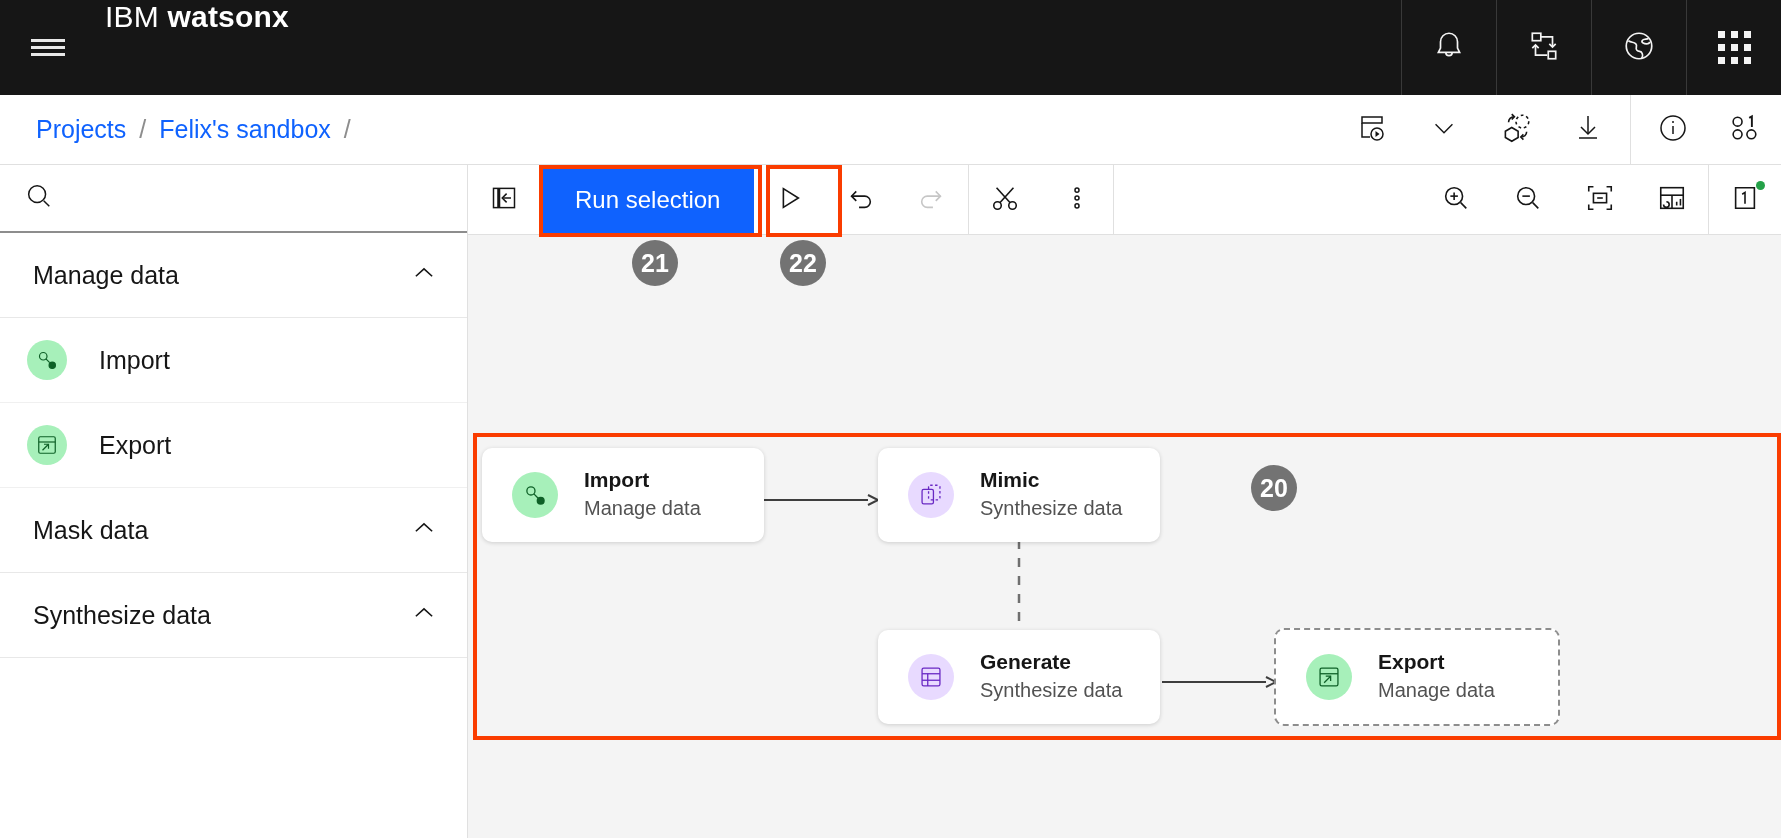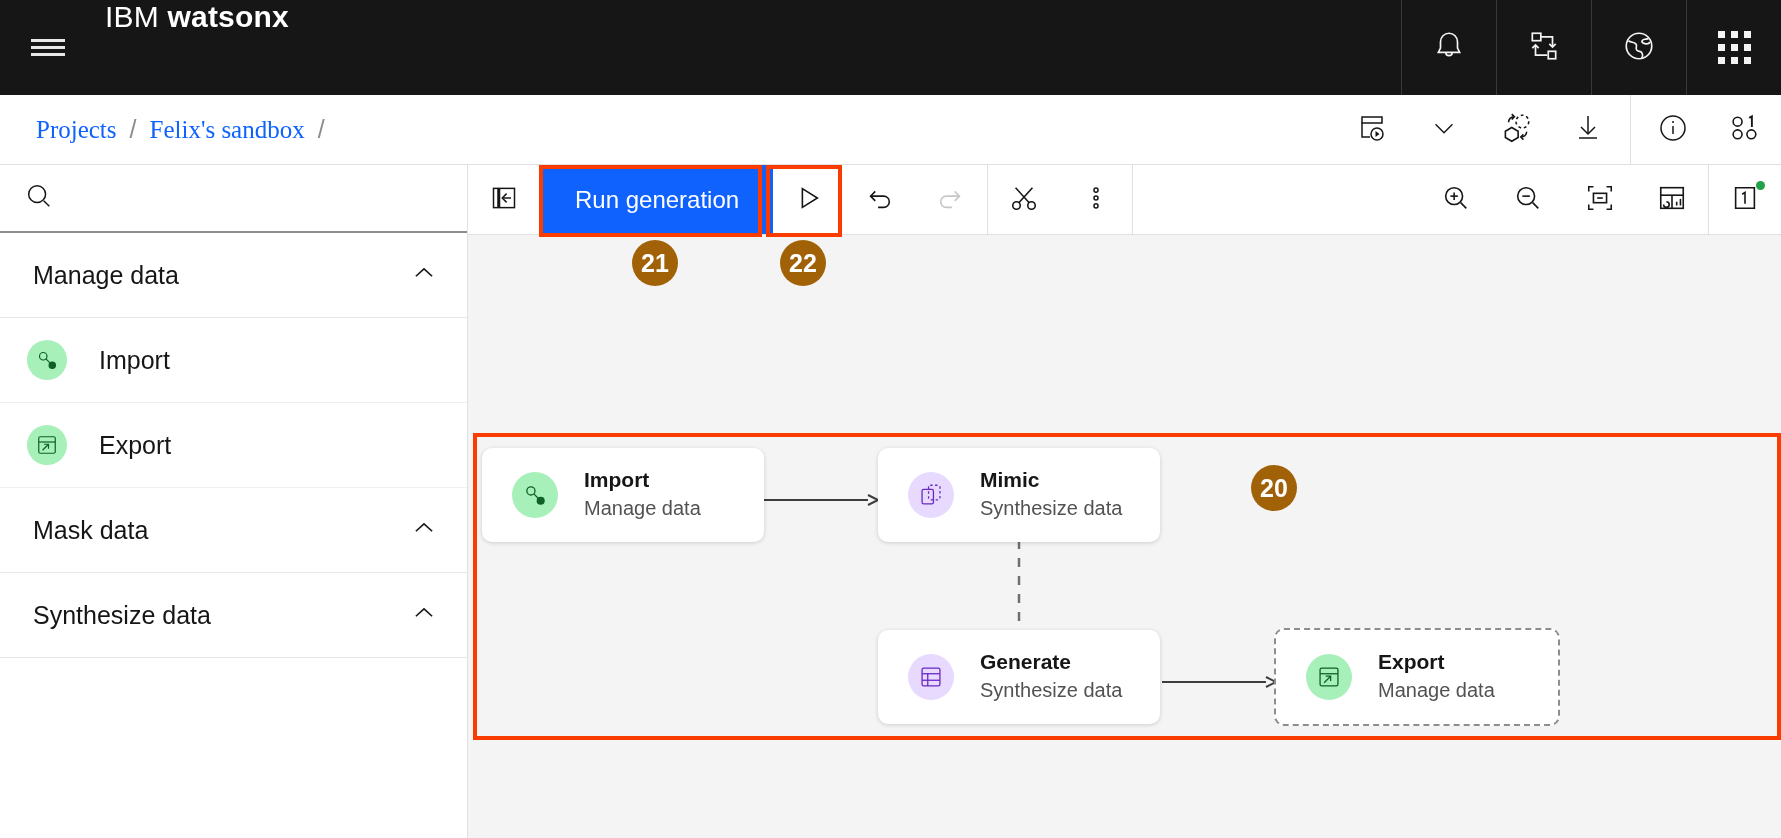--- a/index.html
+++ b/index.html
@@ -41,21 +41,21 @@
   .grid-icon { display: grid; grid-template-columns: repeat(3, 7px); grid-gap: 6px; }
   .grid-icon i { width: 7px; height: 7px; background: #f4f4f4; display: block; }
 
   
   .crumbbar {
     position: absolute; top: 95px; left: 0; width: 1781px; height: 70px;
     background: #ffffff; border-bottom: 1px solid #e0e0e0;
     display: flex; align-items: center;
   }
   .crumbs { display: flex; align-items: center; padding-left: 36px; font-size: 25px; }
-  .crumb-link { color: #0f62fe; cursor: pointer; white-space: nowrap; font-family: Liberation Serif, serif; }
+  .crumb-link { color: #0f62fe; cursor: pointer; white-space: nowrap; }
   .crumb-sep { color: #8d8d8d; margin: 0 13px; }
   .crumb-current { color: #161616; white-space: nowrap; }
   .crumbbar-right { margin-left: auto; display: flex; align-items: center; height: 70px; }
   .cb-btn {
     width: 72px; height: 70px; display: flex; align-items: center; justify-content: center;
     cursor: pointer;
   }
   .cb-btn svg { stroke: #161616; fill: none; stroke-width: 1.5; }
   .cb-divider { width: 1px; height: 70px; background: #e0e0e0; margin: 0 6px; }
 
@@ -114,21 +114,21 @@
   }
   .play-btn { width: 70px; height: 69px; display: flex; align-items: center; justify-content: center; cursor: pointer; }
   .play-btn svg { stroke: #161616; fill: none; stroke-width: 1.7; }
   .tb-spacer { flex: 1; }
   .greendot { position: absolute; width: 9px; height: 9px; border-radius: 50%; background: #24a148; top: 16px; right: 16px; }
 
   
   .hl { position: absolute; border: 4px solid #fa3c00; pointer-events: none; z-index: 30; }
   .badge {
     position: absolute; width: 46px; height: 46px; border-radius: 50%;
-    background: #a16207; color: #ffffff; font-size: 25px; font-weight: 700;
+    background: #737373; color: #ffffff; font-size: 25px; font-weight: 700;
     display: flex; align-items: center; justify-content: center; z-index: 31;
   }
 
   
   .canvas {
     position: absolute; top: 235px; left: 468px; width: 1313px; height: 603px;
     background: #f4f4f4; overflow: hidden;
   }
   .flownode {
     position: absolute; background: #ffffff; border-radius: 10px;
@@ -350,21 +350,21 @@
       <span>
         <svg width="28" height="28" viewBox="0 0 32 32">
           <rect x="4" y="5" width="24" height="22"></rect>
             <path d="M10 5v22" stroke-width="3.5"></path>
           <path d="M24 16h-9"></path>
             <path d="M19 11l-5 5 5 5"></path>
         </svg>
       </span>
     </div>
     <div class="tb-sep"></div>
-    <button class="run-sel">Run generation</button>
+    <button class="run-sel">Run selection</button>
     <div class="play-btn">
       <span>
         <svg width="30" height="30" viewBox="0 0 32 32">
             <path d="M10 6l16 10-16 10z"></path>
           </svg>
       </span>
     </div>
     <div class="tb-btn">
       <span>
         <svg width="30" height="30" viewBox="0 0 32 32">

